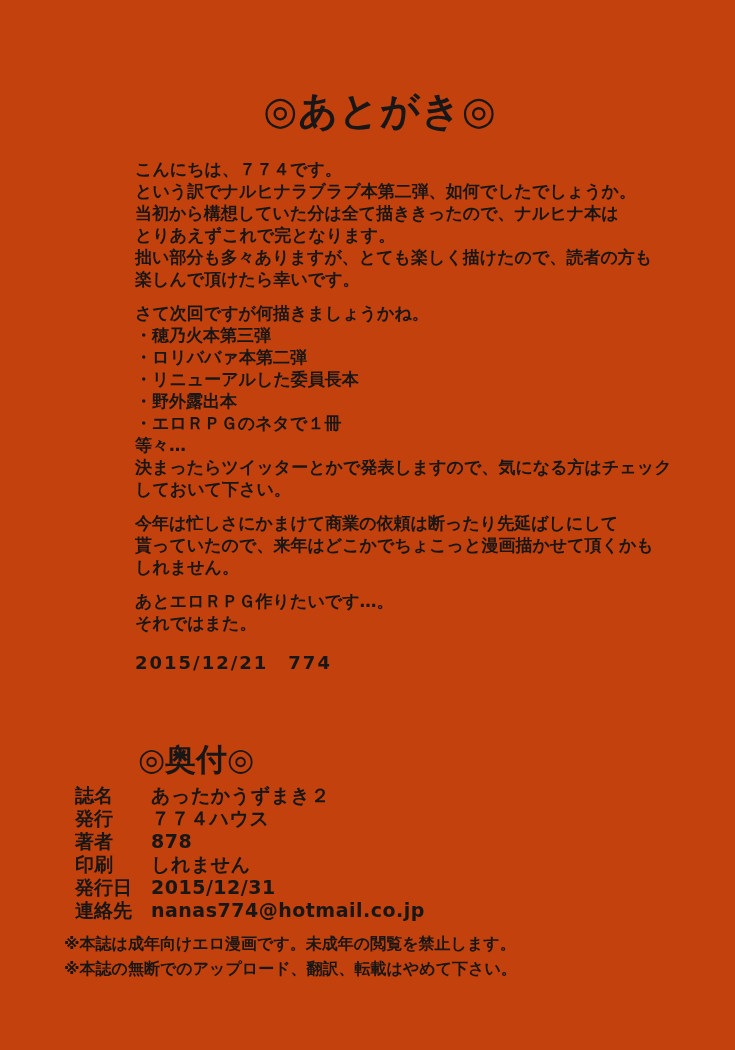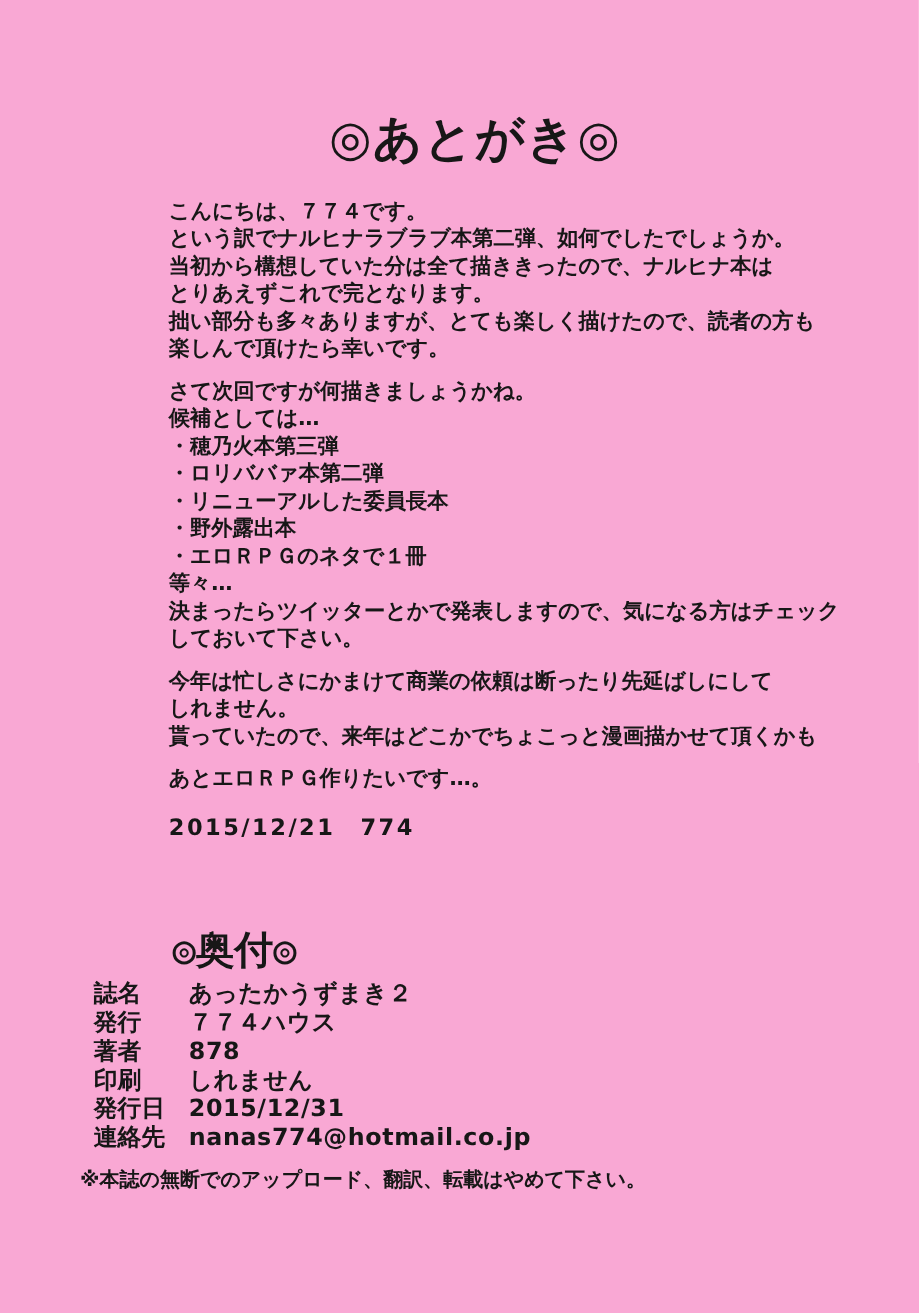--- a/index.html
+++ b/index.html
@@ -13,21 +13,21 @@
     position: relative;
     overflow: hidden;
     font-family: "DejaVu Sans", sans-serif;
     font-weight: 700;
     color: #171717;
     -webkit-font-smoothing: antialiased;
   }
   .page {
     position: absolute;
     inset: 0;
-    background: #f9a8d4;
+    background: #c2410c;
   }
   
   .afterword-title {
     position: absolute;
     top: 84px;
     left: 25px;
     width: 710px;
     text-align: center;
     font-size: 39px;
     letter-spacing: 1px;
@@ -93,45 +93,45 @@
       <div class="text-line">こんにちは、７７４です。</div>
       <div class="text-line">という訳でナルヒナラブラブ本第二弾、如何でしたでしょうか。</div>
       <div class="text-line">当初から構想していた分は全て描ききったので、ナルヒナ本は</div>
       <div class="text-line">とりあえずこれで完となります。</div>
       <div class="text-line">拙い部分も多々ありますが、とても楽しく描けたので、読者の方も</div>
       <div class="text-line">楽しんで頂けたら幸いです。</div>
     </div>
 
     <div class="paragraph">
       <div class="text-line">さて次回ですが何描きましょうかね。</div>
-      <div class="text-line">候補としては…</div>
       <div class="text-line">・穂乃火本第三弾</div>
       <div class="text-line">・ロリババァ本第二弾</div>
       <div class="text-line">・リニューアルした委員長本</div>
       <div class="text-line">・野外露出本</div>
       <div class="text-line">・エロＲＰＧのネタで１冊</div>
       <div class="text-line">等々…</div>
       <div class="text-line">決まったらツイッターとかで発表しますので、気になる方はチェック</div>
       <div class="text-line">しておいて下さい。</div>
     </div>
 
     <div class="paragraph">
       <div class="text-line">今年は忙しさにかまけて商業の依頼は断ったり先延ばしにして</div>
+      <div class="text-line">貰っていたので、来年はどこかでちょこっと漫画描かせて頂くかも</div>
       <div class="text-line">しれません。</div>
-      <div class="text-line">貰っていたので、来年はどこかでちょこっと漫画描かせて頂くかも</div>
     </div>
 
     <div class="paragraph">
       <div class="text-line">あとエロＲＰＧ作りたいです…。</div>
+      <div class="text-line">それではまた。</div>
     </div>
 
     <div class="date-line">2015/12/21　774</div>
   </div>
 
-  <h2 class="colophon-title" style="margin:0; font-weight:700;font-family:Liberation Mono, monospace;">◎奥付◎</h2>
+  <h2 class="colophon-title" style="margin:0; font-weight:700;">◎奥付◎</h2>
 
   <div class="colophon-rows">
     <div class="colophon-row">
       <span class="colophon-label">誌名</span>
       <span class="colophon-value">あったかうずまき２</span>
     </div>
     <div class="colophon-row">
       <span class="colophon-label">発行</span>
       <span class="colophon-value">７７４ハウス</span>
     </div>
@@ -147,16 +147,17 @@
       <span class="colophon-label">発行日</span>
       <span class="colophon-value">2015/12/31</span>
     </div>
     <div class="colophon-row">
       <span class="colophon-label">連絡先</span>
       <span class="colophon-value">nanas774@hotmail.co.jp</span>
     </div>
   </div>
 
   <div class="notes">
+    <div class="text-line" style="height:25px;">※本誌は成年向けエロ漫画です。未成年の閲覧を禁止します。</div>
     <div class="text-line" style="height:25px;">※本誌の無断でのアップロード、翻訳、転載はやめて下さい。</div>
   </div>
 
 </div>
 
 </body></html>

